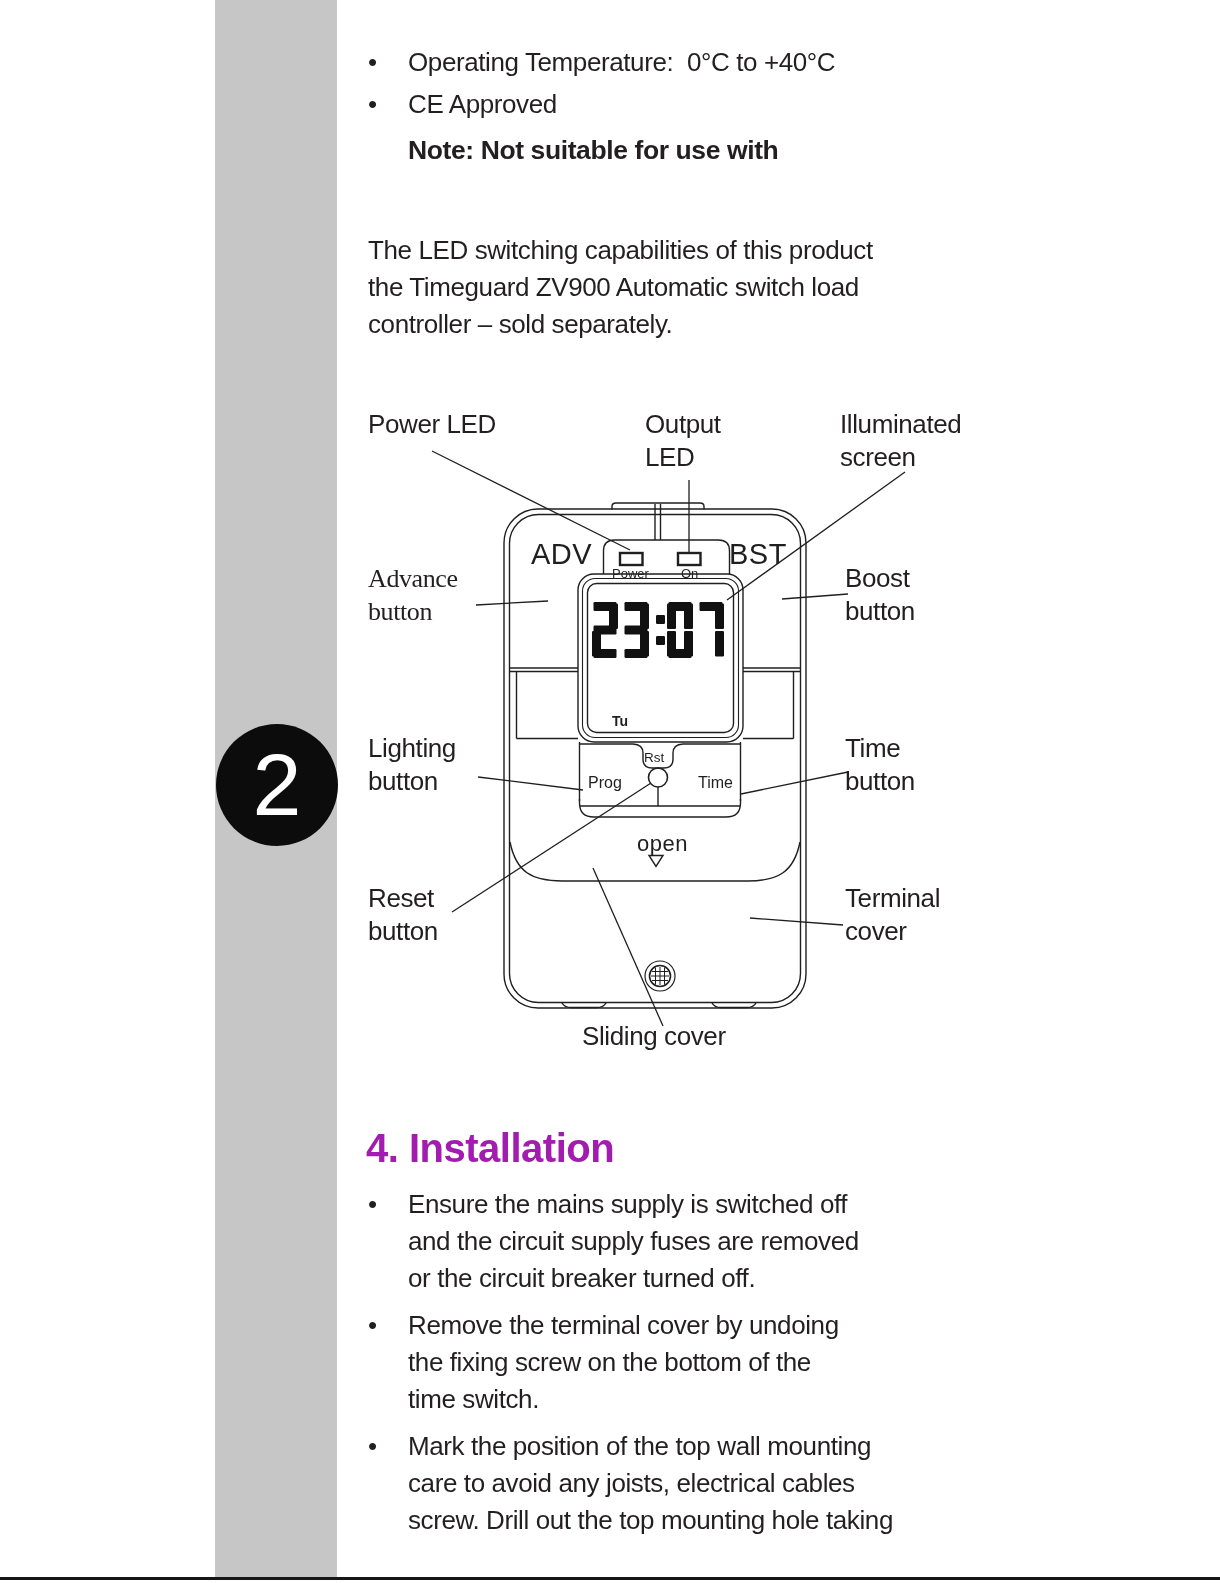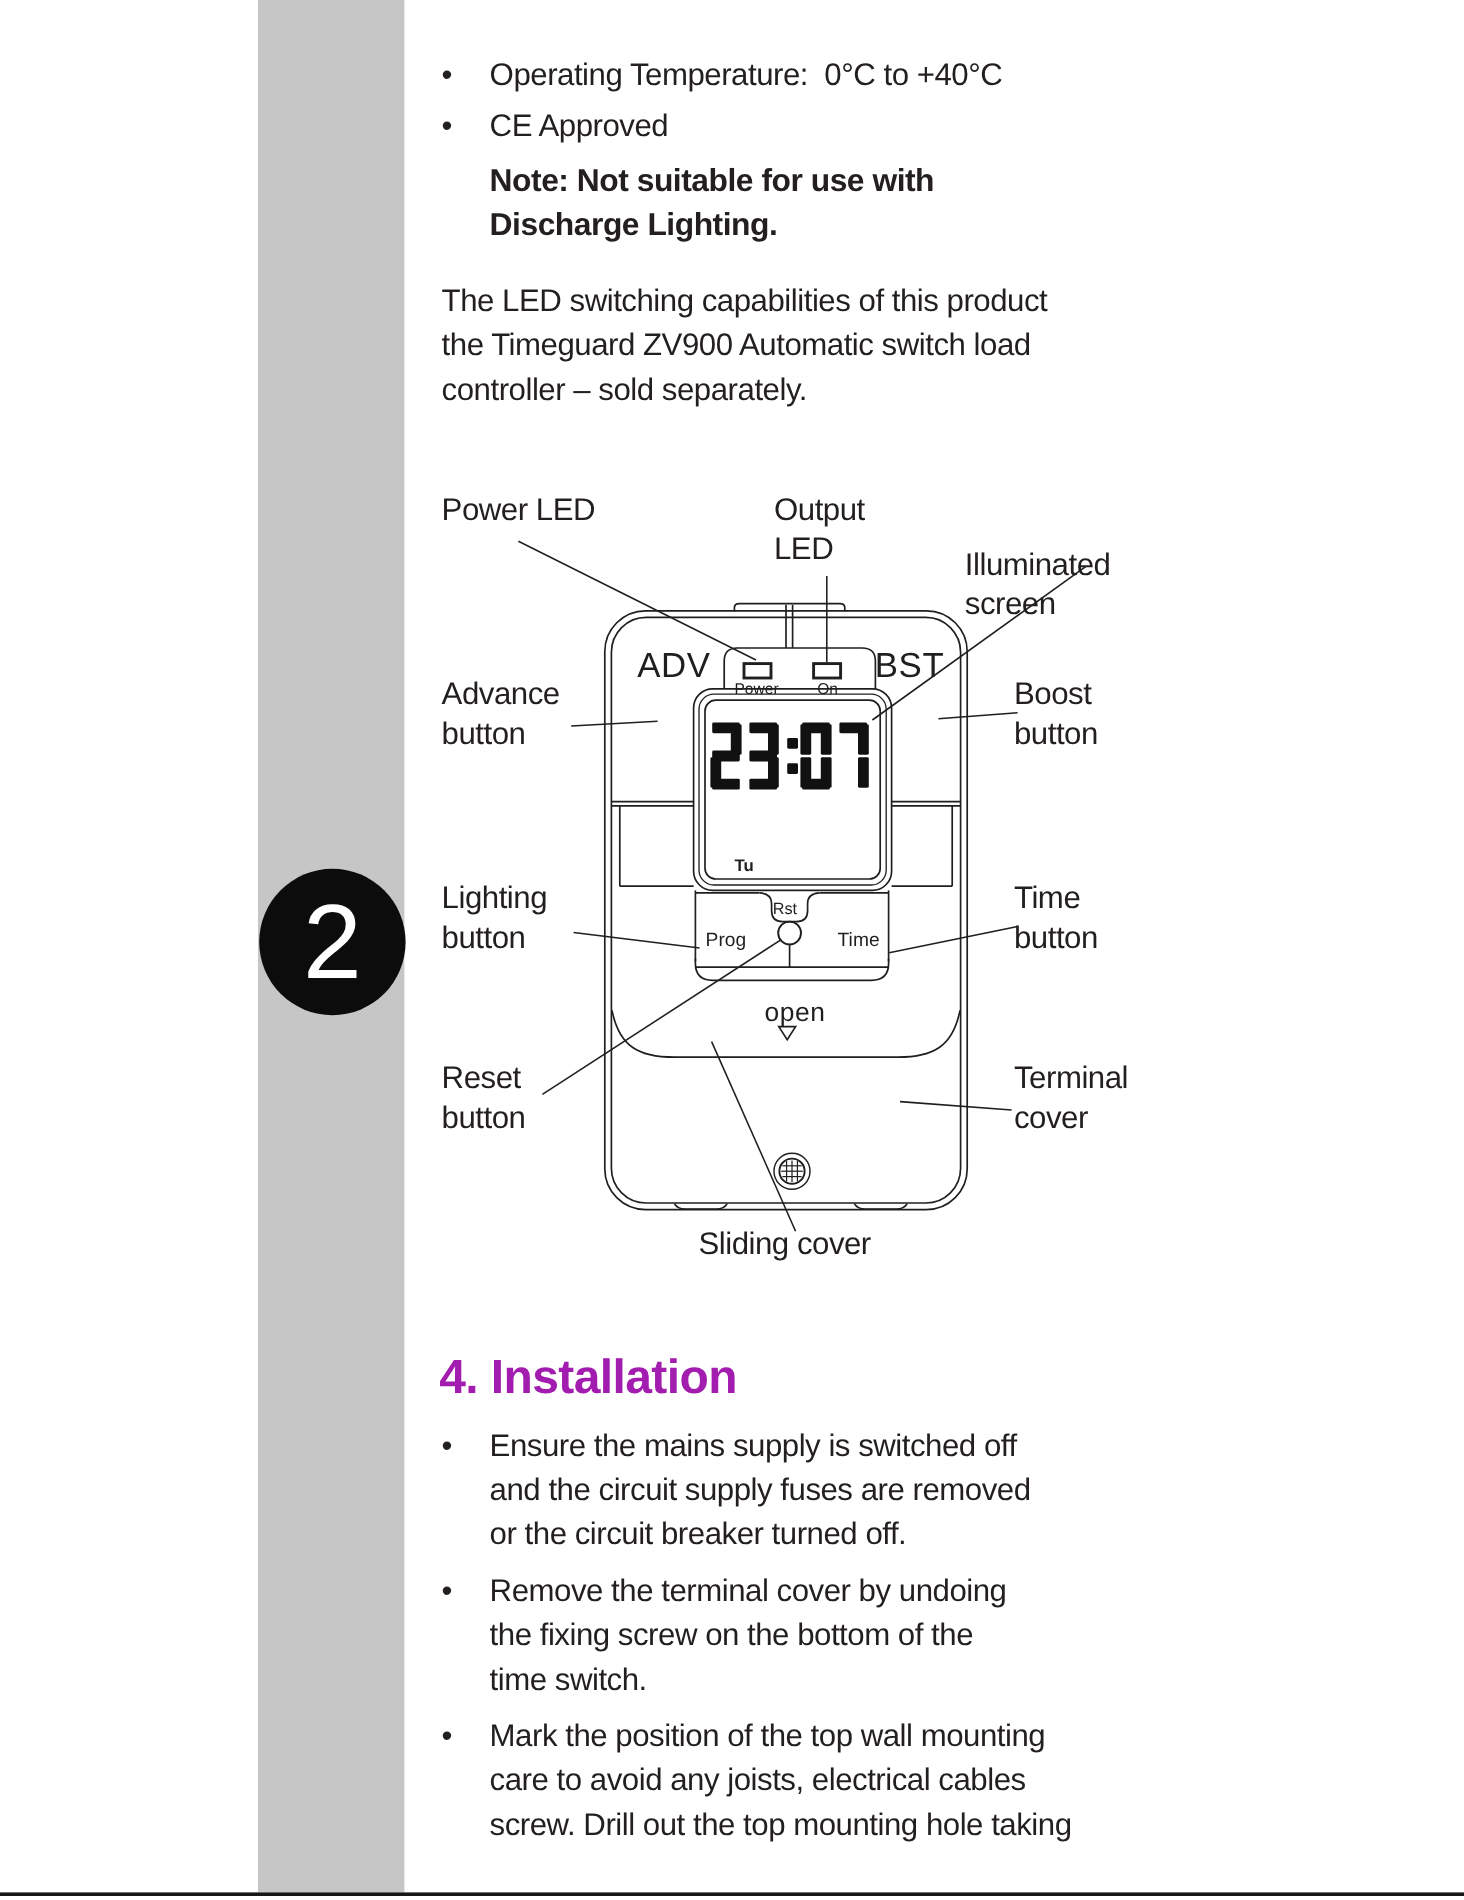--- a/index.html
+++ b/index.html
@@ -44,21 +44,20 @@
     <div class="spec-row">
       <span class="dot">•</span>
       <span>Operating Temperature:&nbsp; 0°C to +40°C</span>
     </div>
     <div class="spec-row">
       <span class="dot">•</span>
       <span>CE Approved</span>
     </div>
     <div class="note">
       <div>Note: Not suitable for use with</div>
-      <div>Discharge Lighting.</div>
     </div>
   </div>
 
   <div class="intro body-text">
     <div>The LED switching capabilities of this product</div>
     <div>the Timeguard ZV900 Automatic switch load</div>
     <div>controller – sold separately.</div>
   </div>
 
   <div class="diagram">
@@ -156,25 +155,25 @@
           <rect x="715" y="603.5" width="9" height="25.5" rx="1.2"></rect>
           <rect x="715" y="631" width="9" height="25.5" rx="1.2"></rect>
         </g>
     </svg>
 
     <div class="dlabel" style="left:8px;top:8px;">Power LED</div>
     <div class="dlabel" style="left:285px;top:8px;">
       <div>Output</div>
       <div>LED</div>
     </div>
-    <div class="dlabel" style="left:444px;top:8px;margin-top:46px;">
+    <div class="dlabel" style="left:480px;top:8px;">
       <div>Illuminated</div>
       <div>screen</div>
     </div>
-    <div class="dlabel" style="left:8px;top:162px;">
+    <div class="dlabel" style="left:8px;top:162px;font-family:Liberation Serif, serif;">
       <div>Advance</div>
       <div>button</div>
     </div>
     <div class="dlabel" style="left:485px;top:162px;">
       <div>Boost</div>
       <div>button</div>
     </div>
     <div class="dlabel" style="left:8px;top:332px;">
       <div>Lighting</div>
       <div>button</div>

